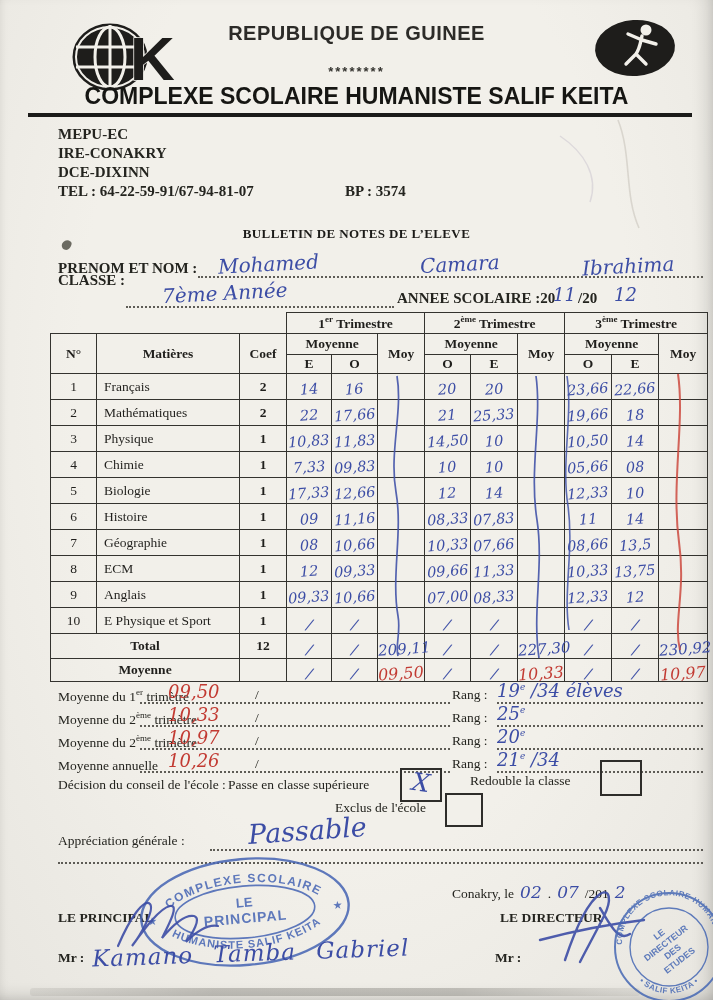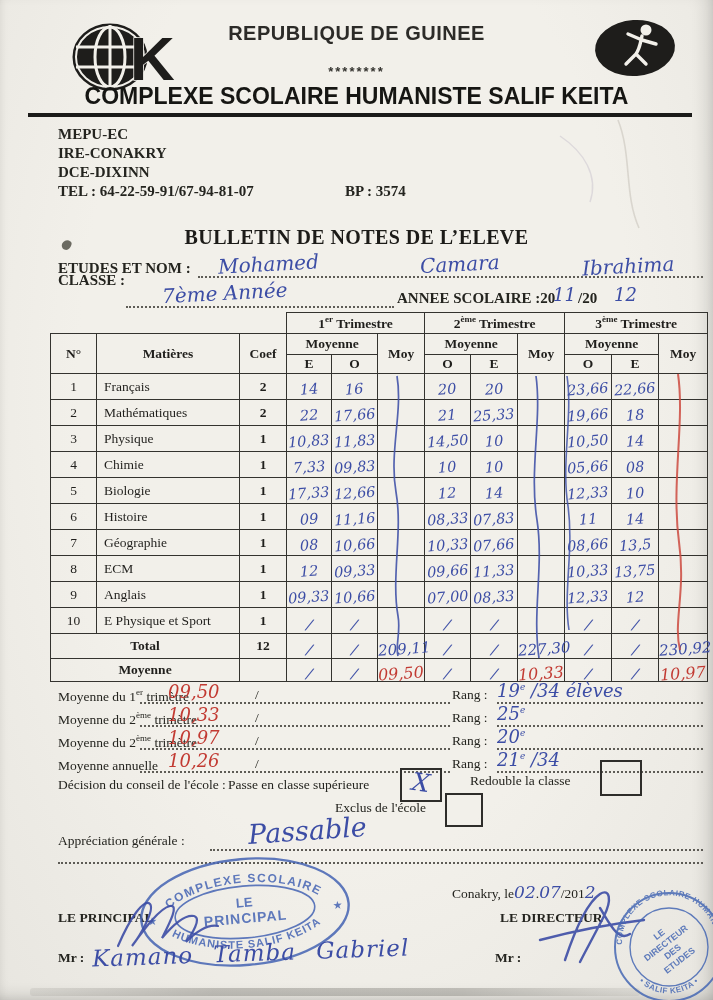--- a/index.html
+++ b/index.html
@@ -62,23 +62,23 @@
 
   <div class="rule" style="left:28px;top:113px;width:664px;height:4px;"></div>
 
   <div class="abs b" style="left:58px;top:126px;font-size:15px;">MEPU-EC</div>
   <div class="abs b" style="left:58px;top:145px;font-size:15px;">IRE-CONAKRY</div>
   <div class="abs b" style="left:58px;top:164px;font-size:15px;">DCE-DIXINN</div>
   <div class="abs b" style="left:58px;top:183px;font-size:15px;">TEL : 64-22-59-91/67-94-81-07</div>
   <div class="abs b" style="left:345px;top:183px;font-size:15px;">BP : 3574</div>
 
   <div class="ink-blob" style="left:62px;top:240px;"></div>
-  <div class="abs b center" style="top:226px;font-size:20px;letter-spacing:.4px;color:#1c1b18;">BULLETIN DE NOTES DE L’ELEVE</div>
-
-  <div class="abs b lbl" style="left:58px;top:260px;font-size:15px;">ETUDES ET NOM :</div>
+  <div class="abs b center" style="top:226px;font-size:13px;letter-spacing:.4px;color:#1c1b18;">BULLETIN DE NOTES DE L’ELEVE</div>
+
+  <div class="abs b lbl" style="left:58px;top:260px;font-size:15px;">PRENOM ET NOM :</div>
   <div class="dots" style="left:198px;top:276px;width:505px;"></div>
   <span class="abs hw" style="left:218px;top:252px;font-size:20px;transform:rotate(-3deg);">Mohamed</span>
   <span class="abs hw" style="left:420px;top:252px;font-size:20px;transform:rotate(-3deg);">Camara</span>
   <span class="abs hw" style="left:582px;top:254px;font-size:20px;transform:rotate(-3deg);">Ibrahima</span>
 
   <div class="abs b lbl" style="left:58px;top:272px;font-size:15px;">CLASSE :</div>
   <div class="dots" style="left:126px;top:306px;width:268px;"></div>
   <span class="abs hw" style="left:162px;top:281px;font-size:20px;transform:rotate(-3deg);">7ème Année</span>
   <div class="abs b lbl" style="left:397px;top:290px;font-size:15px;">ANNEE SCOLAIRE :20</div>
   <span class="abs hw" style="left:553px;top:284px;font-size:18px;">11</span>
@@ -353,21 +353,21 @@
 
   <div class="abs lbl" style="left:335px;top:800px;">Exclus de l'école</div>
   <div class="cb" style="left:445px;top:793px;width:34px;height:30px;"></div>
 
   <div class="abs lbl" style="left:58px;top:833px;">Appréciation générale :</div>
   <div class="dots" style="left:210px;top:849px;width:493px;"></div>
   <span class="abs hw" style="left:248px;top:815px;font-size:27px;transform:rotate(-4deg);">Passable</span>
 
   <div class="dots" style="left:58px;top:862px;width:645px;"></div>
 
-  <div class="abs" style="left:452px;top:882px;display:inline-flex;align-items:baseline;gap:0;">
+  <div class="abs" style="left:452px;top:882px;display:inline-flex;align-items:baseline;gap:6px;">
     <span class="lbl">Conakry, le</span>
     <span class="hw" style="font-size:17px;">02</span>
     <span class="lbl">.</span>
     <span class="hw" style="font-size:17px;">07</span>
     <span class="lbl">/201</span>
     <span class="hw" style="font-size:17px;">2</span>
   </div>
 
   <div class="abs b lbl" style="left:58px;top:910px;">LE PRINCIPAL</div>
   <div class="abs b lbl" style="left:500px;top:910px;">LE DIRECTEUR</div>

